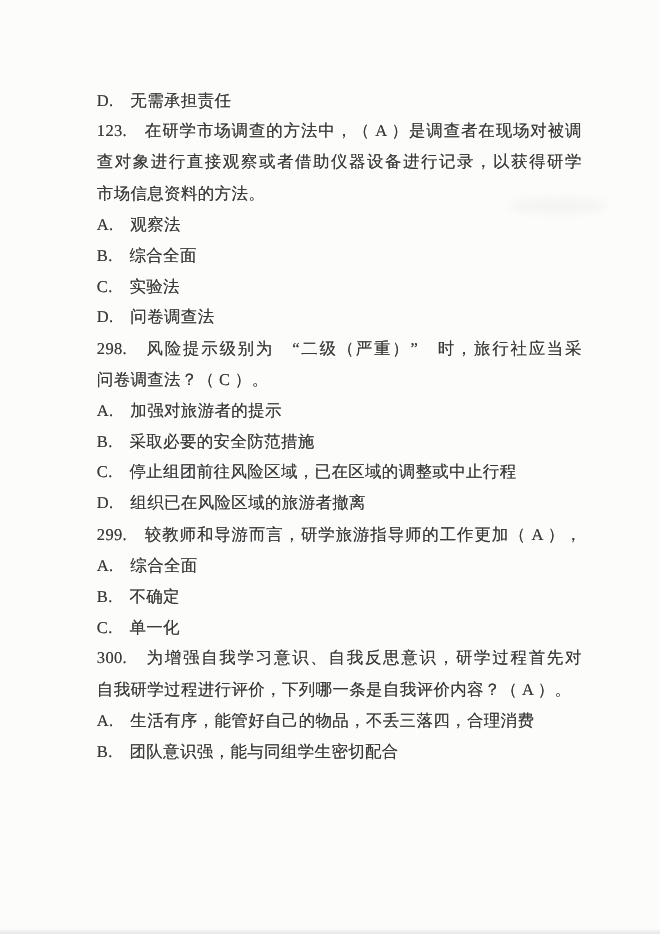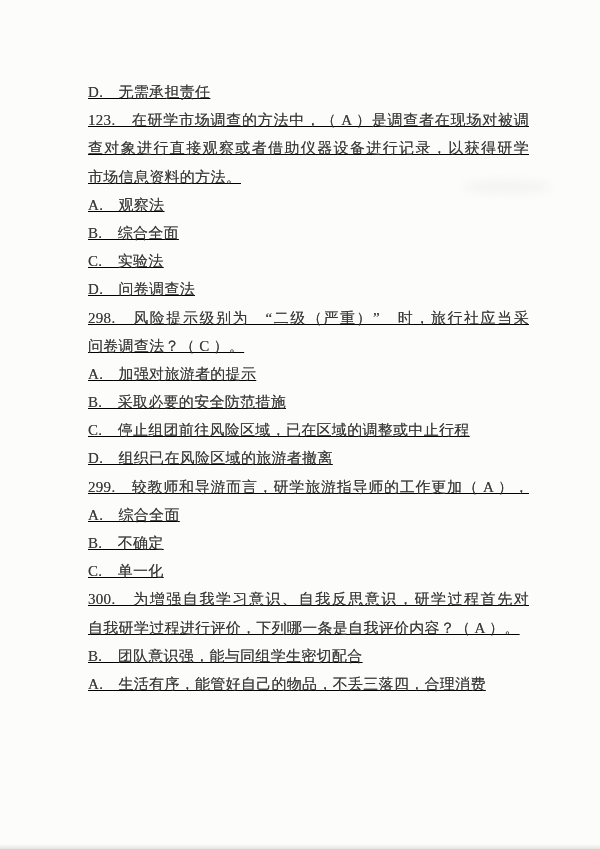--- a/index.html
+++ b/index.html
@@ -11,21 +11,20 @@
     position: relative;
     width: 600px; height: 849px;
     background: #fcfcfb;
     overflow: hidden;
   }
   .text-block {
     position: absolute;
     left: 88px;
     top: 78px;
     width: 441px;
-    text-decoration: underline;
   }
   .line {
     height: 28.2px;
     line-height: 28.2px;
     font-size: 15px;
     letter-spacing: 0.3px;
     color: #3a3a3a;
     white-space: pre;
     text-shadow: 0 0 0.6px rgba(70,70,70,0.75);
   }
@@ -83,21 +82,21 @@
     <div>
       <div class="line full">299.　较教师和导游而言，研学旅游指导师的工作更加（ A ），</div>
       <div class="line">A.　综合全面</div>
       <div class="line">B.　不确定</div>
       <div class="line">C.　单一化</div>
     </div>
 
     <div>
       <div class="line full">300.　为增强自我学习意识、自我反思意识，研学过程首先对</div>
       <div class="line">自我研学过程进行评价，下列哪一条是自我评价内容？（ A ）。</div>
+      <div class="line">A.　生活有序，能管好自己的物品，不丢三落四，合理消费</div>
       <div class="line">B.　团队意识强，能与同组学生密切配合</div>
-      <div class="line">A.　生活有序，能管好自己的物品，不丢三落四，合理消费</div>
     </div>
 
   </div>
 
   <div class="scan-smudge"></div>
   <div class="scan-edge"></div>
 </div>
 
 </body></html>

